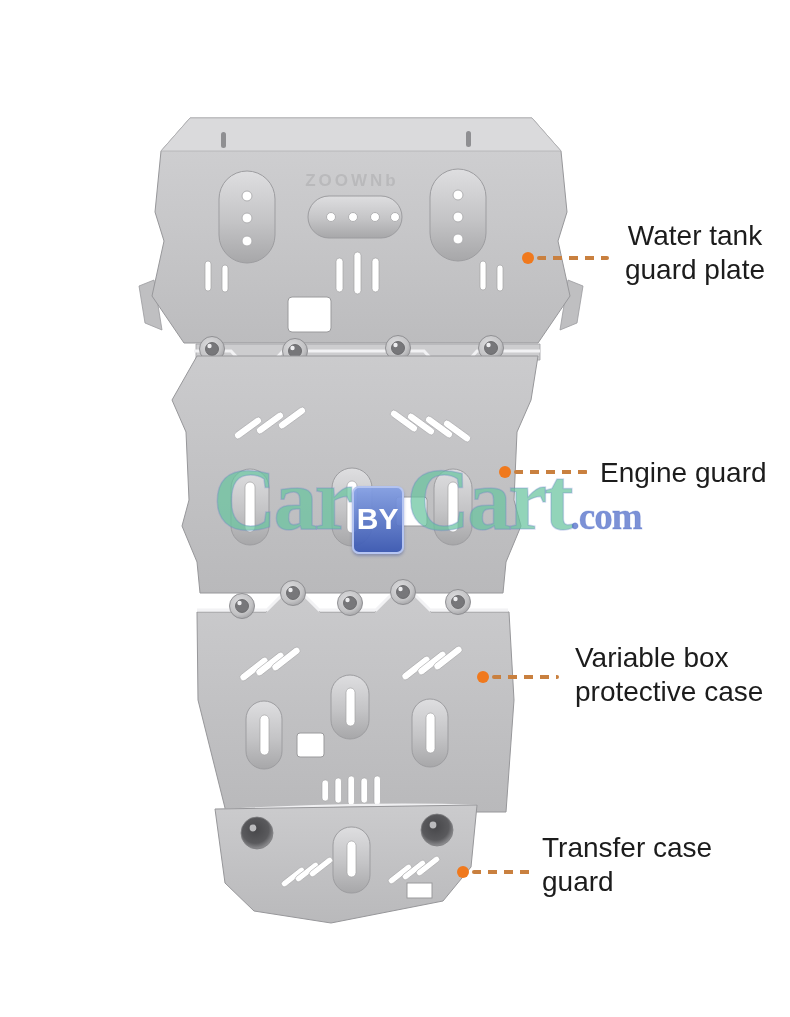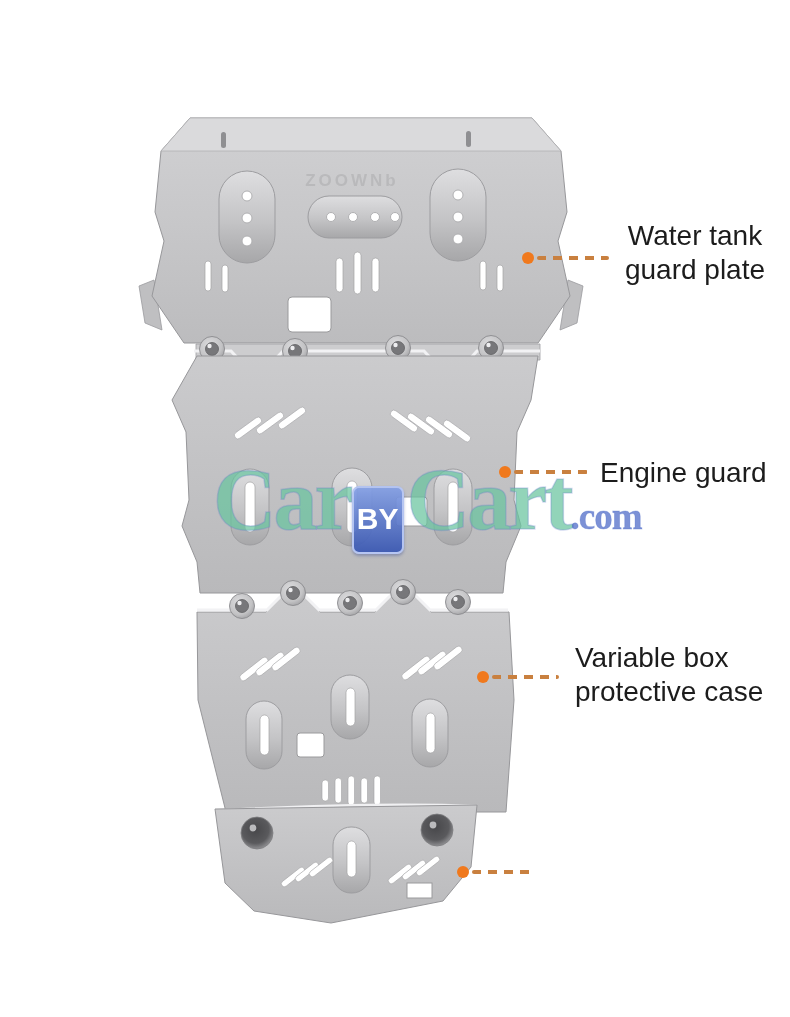--- a/index.html
+++ b/index.html
@@ -245,14 +245,16 @@
   <span class="leader-dash" style="left:514px; top:470px; width:74px;"></span>
   <div class="annotation-label" style="left:600px; top:456px;">Engine guard</div>
 
   <span class="leader-dot" style="left:477px; top:671px;"></span>
   <span class="leader-dash" style="left:492px; top:675px; width:67px;"></span>
   <div class="annotation-label" style="left:575px; top:641px;">Variable box
 protective case</div>
 
   <span class="leader-dot" style="left:457px; top:866px;"></span>
   <span class="leader-dash" style="left:472px; top:870px; width:60px;"></span>
+  <div class="annotation-label" style="left:542px; top:831px;">Transfer case
+guard</div>
 
 </div>
 
 </body></html>

